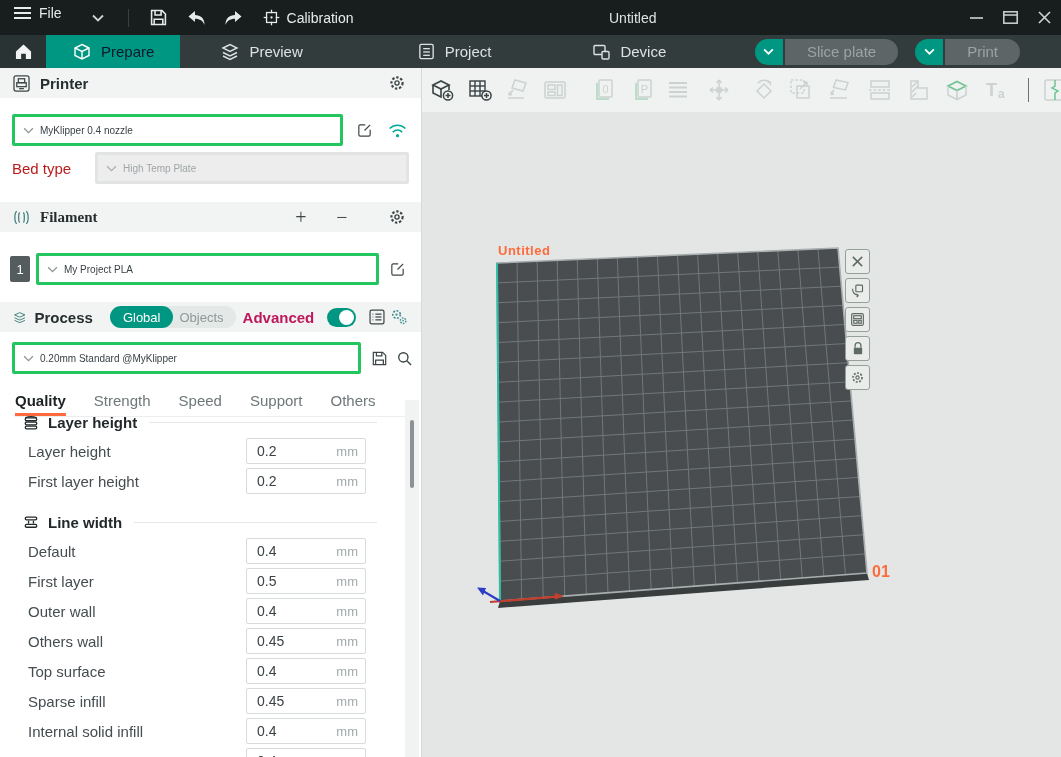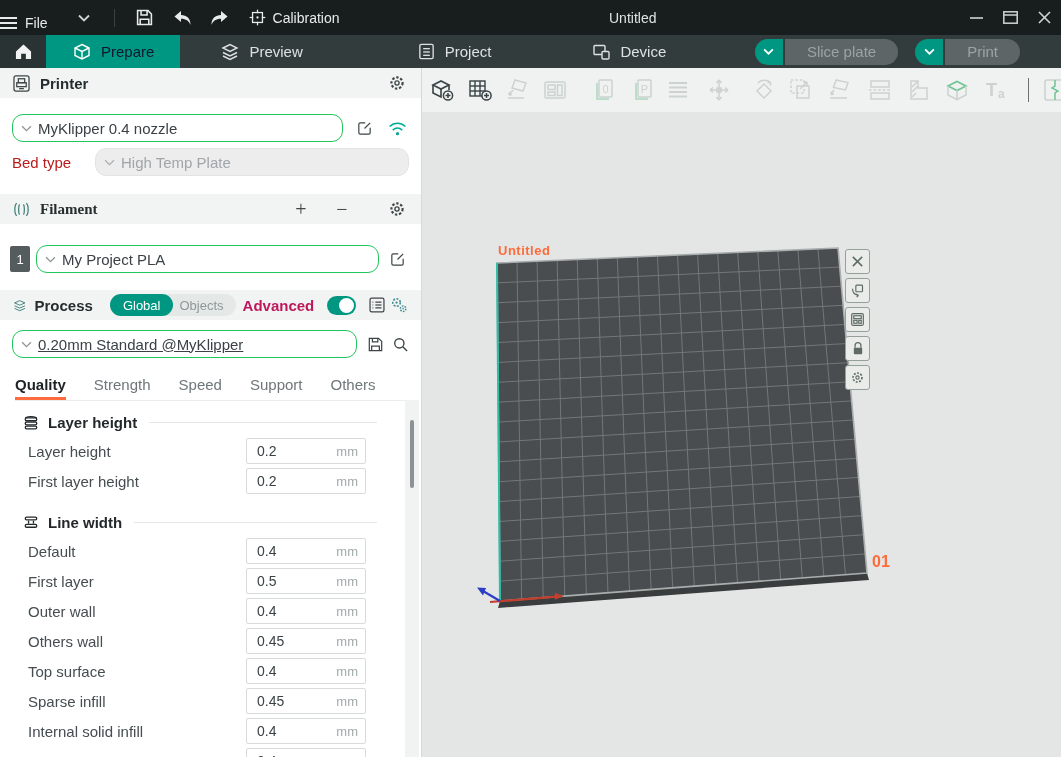--- a/index.html
+++ b/index.html
@@ -1,21 +1,21 @@
 <!DOCTYPE html>
 <html><head>
 <meta charset="utf-8">
 <style>
   html,body{margin:0;padding:0;}
   body{width:1061px;height:757px;overflow:hidden;background:#e4e6e6;
        font-family:"Liberation Sans",sans-serif;-webkit-font-smoothing:antialiased;}
   svg{display:block;}
   
   .titlebar{height:35px;background:#181d1d;display:flex;align-items:center;position:relative;color:#e8ebeb;}
-  .tb-group{display:flex;align-items:flex-end;gap:6px;}
+  .tb-group{display:flex;align-items:flex-start;gap:6px;padding-left:14px;}
   .tb-file{display:flex;align-items:center;gap:8px;font-size:14px;}
   .tb-sep{width:1px;height:18px;background:#3a4040;margin:0 14px;}
   .tb-btn{width:32px;height:26px;display:flex;align-items:center;justify-content:center;cursor:pointer;border-radius:3px;}
   .tb-calib{display:flex;align-items:center;gap:7px;font-size:14px;margin-left:14px;}
   .tb-title{position:absolute;left:609px;top:0;height:35px;display:flex;align-items:center;font-size:14px;color:#dfe3e3;}
   .tb-win{position:absolute;right:0;top:0;height:35px;display:flex;align-items:center;}
   .tb-winbtn{width:34px;height:35px;display:flex;align-items:center;justify-content:center;color:#cfd5d4;}
   
   .tabbar{height:33px;background:#323c3c;display:flex;align-items:stretch;position:relative;}
   .home-btn{width:46px;display:flex;align-items:center;justify-content:center;background:#2a3334;}
@@ -26,36 +26,36 @@
   .split-btn{display:flex;align-items:center;}
   .split-chev{width:28px;height:26px;background:#009782;border-radius:13px 0 0 13px;display:flex;align-items:center;justify-content:center;margin-right:2px;cursor:pointer;}
   .split-label{height:26px;background:#5d6567;border-radius:0 13px 13px 0;display:flex;align-items:center;color:#9ba4a4;font-size:15px;padding:0 22px;cursor:default;}
   
   .main{display:flex;height:689px;}
   .left-panel{width:421px;background:#fff;border-right:1px solid #d6d9d8;position:relative;overflow:hidden;}
   .sec-head{height:30px;background:#f2f4f3;display:flex;align-items:center;padding:0 12px;gap:9px;font-size:15px;color:#262d2f;font-weight:bold;}
   .sec-head .grow{flex:1;}
   .icon-btn{display:flex;align-items:center;justify-content:center;width:24px;height:24px;cursor:pointer;color:#3d4547;}
   .combo-row{display:flex;align-items:center;margin:0 12px;gap:9px;}
-  .combo{height:26px;border:1px solid #22c55e;border-radius:11px;background:#fff;display:flex;align-items:center;gap:6px;padding:0 8px;font-size:15px;color:#3a4246;flex:1;cursor:pointer;}
+  .combo{height:26px;border:3px solid #22c55e;border-radius:2px;background:#fff;display:flex;align-items:center;gap:6px;padding:0 8px;font-size:10px;color:#3a4246;flex:1;cursor:pointer;}
   .combo .chev{color:#8d9595;}
   .bed-row{display:flex;align-items:center;margin:6px 12px 0 12px;}
   .bed-label{width:83px;font-size:15px;color:#b91c1c;}
   .combo.disabled{background:#ededee;border-color:#e2e4e4;color:#a0a6a8;margin-right:0;}
   .slot-row{display:flex;align-items:center;margin:0 12px 0 10px;gap:6px;}
   .slot-badge{width:20px;height:26px;background:#545c5e;color:#fff;border-radius:2px;display:flex;align-items:center;justify-content:center;font-size:13px;}
   .proc-head{gap:7px;}
   .scope-pill{display:flex;align-items:center;background:#e4e8e7;border-radius:12px;height:22px;margin-left:10px;cursor:pointer;}
   .scope-on{background:#009782;color:#fff;border-radius:12px;height:22px;display:flex;align-items:center;padding:0 13px;font-size:13px;font-weight:normal;}
   .scope-off{color:#8f9798;font-size:13px;font-weight:normal;padding:0 12px 0 6px;}
   .adv-label{margin-left:auto;font-size:15px;color:#be185d;}
   .switch{width:35px;height:19px;background:#009782;border-radius:10px;position:relative;cursor:pointer;margin-left:6px;}
   .switch .knob{position:absolute;right:2px;top:2px;width:15px;height:15px;border-radius:50%;background:#fff;}
   .preset-row{display:flex;align-items:center;margin:0 12px;gap:10px;}
-  .preset-row .combo{flex:0 0 327px;text-decoration:underline;}
+  .preset-row .combo{flex:0 0 327px;}
   .proc-tabs{display:flex;align-items:flex-end;margin:0 15px;border-bottom:1px solid #ecEEee;height:30px;gap:0;}
   .ptab{font-size:15px;color:#6e7779;padding:0 0 7px 0;margin-right:28px;cursor:pointer;}
   .ptab.active{color:#1c2224;font-weight:bold;border-bottom:3px solid #ff6b3e;padding-bottom:4px;}
   .params{position:absolute;left:0;right:16px;top:332px;bottom:0;overflow:hidden;}
   .pgroup{display:flex;align-items:center;gap:8px;margin:10px 0 2px 22px;height:24px;}
   .gtitle{font-size:15px;font-weight:bold;color:#23292b;}
   .gline{flex:1;border-top:1px solid #e6e8e8;margin:0 28px 0 4px;}
   .prow{display:flex;align-items:center;height:30px;}
   .plabel{flex:1;padding-left:28px;font-size:15px;color:#454d50;}
   .pinput{width:118px;height:24px;border:1px solid #d7dbda;border-radius:2px;background:#fff;display:flex;align-items:center;margin-right:39px;cursor:text;}
@@ -66,21 +66,21 @@
   
   .viewport{flex:1;position:relative;background:#e4e6e6;overflow:hidden;}
   .vtoolbar{height:44px;background:#eff2f1;position:relative;border-bottom:1px solid #e3e6e5;}
   .ti{position:absolute;top:9px;width:26px;height:26px;display:flex;align-items:center;justify-content:center;cursor:pointer;}
   .ic-on{color:#394244;}
   .ic-off{color:#ccd2d0;cursor:default;}
   .tdiv{position:absolute;top:10px;width:1px;height:24px;background:#6d7274;}
   .scene{position:absolute;left:0;top:45px;right:0;bottom:0;}
   .scene-svg{position:absolute;left:0;top:0;}
   .plate-title{position:absolute;left:76px;top:130px;font-size:13px;font-weight:bold;color:#fd6b3b;letter-spacing:.5px;}
-  .plate-number{position:absolute;left:450px;top:440px;font-size:16px;font-weight:bold;color:#fd6b3b;}
+  .plate-number{position:absolute;left:450px;top:450px;font-size:16px;font-weight:bold;color:#fd6b3b;}
   .plate-tools{position:absolute;left:423px;top:136px;display:flex;flex-direction:column;}
   .ptool{width:23px;height:23px;border:1px solid #95a09a;border-radius:3px;background:#e9ece9;display:flex;align-items:center;justify-content:center;margin-bottom:4px;color:#5f6a64;cursor:pointer;}
 </style>
 </head>
 <body>
 
 <div class="titlebar">
   <div class="tb-group">
     <div class="tb-file">
       <svg width="17" height="14" viewBox="0 0 17 14">

